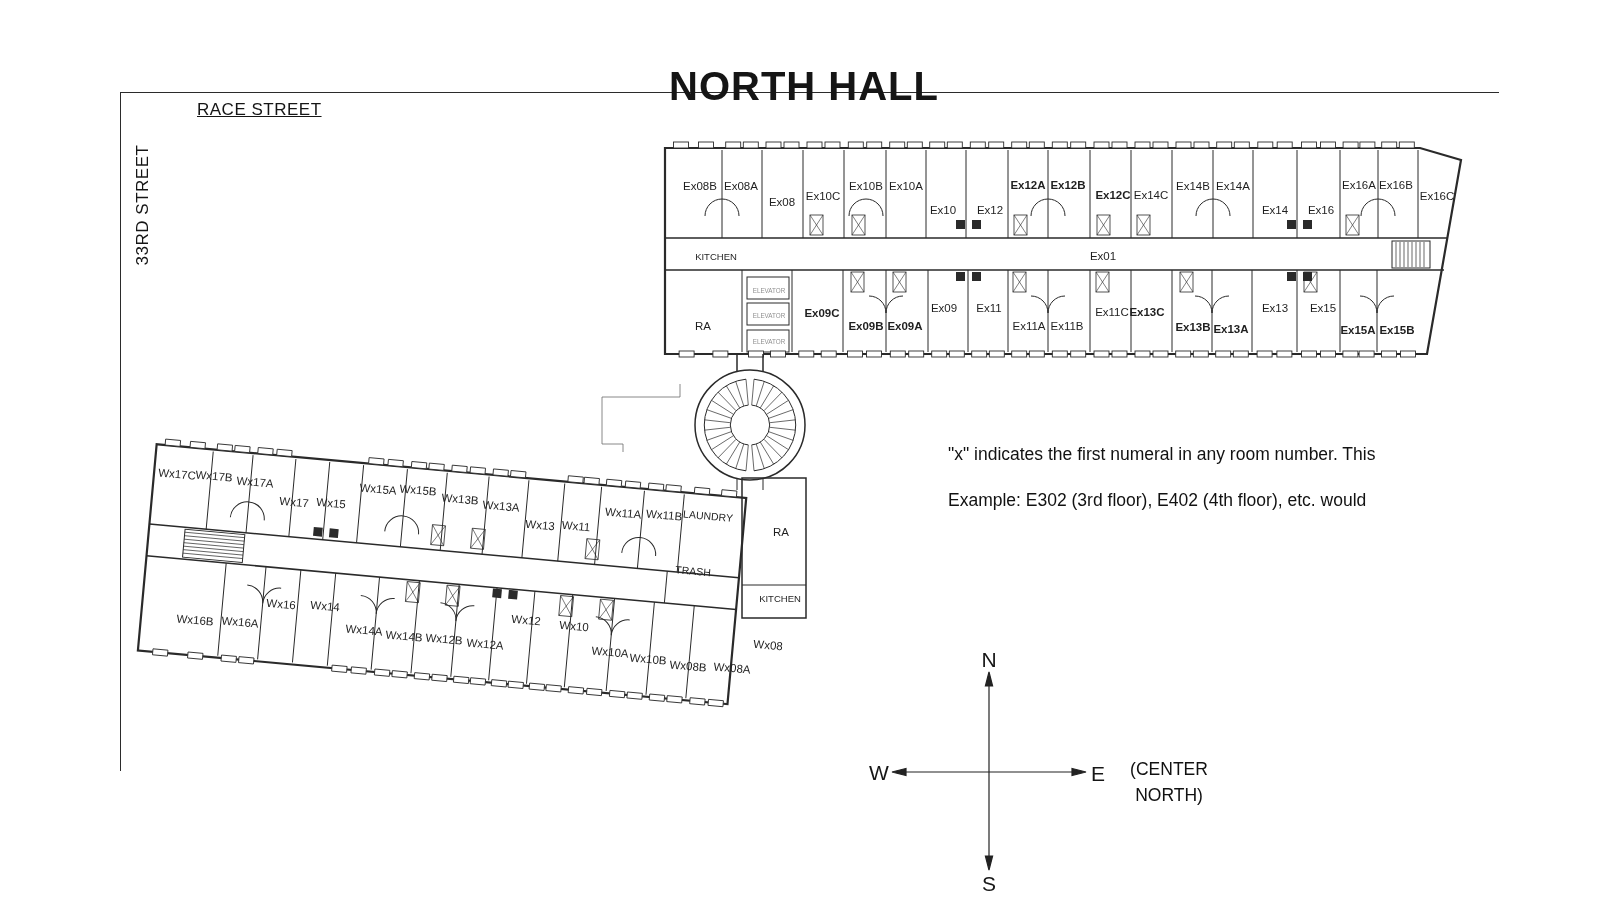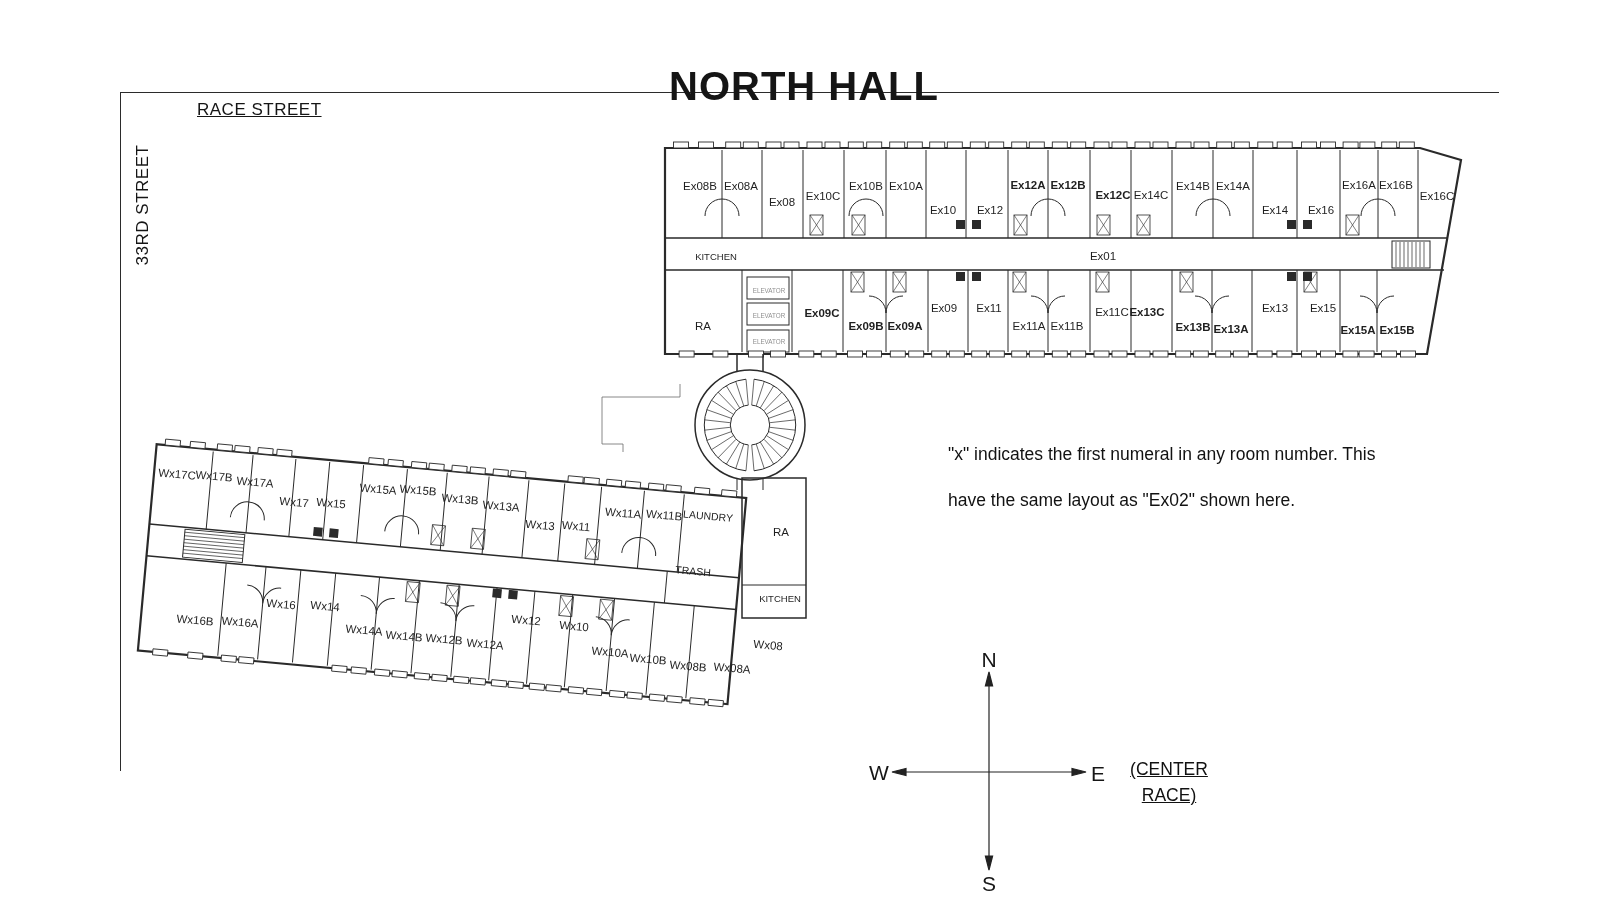--- a/index.html
+++ b/index.html
@@ -12,21 +12,21 @@
               transform:translateX(-50%);}
   .street{font-size:17px;color:#151515;letter-spacing:0.5px;}
   .street-v{transform:translate(-50%,-50%) rotate(-90deg);}
   .map-border{border-left:1px solid #2b2b2b;border-top:1px solid #2b2b2b;}
   .note{font-size:17.5px;line-height:22px;color:#121212;}
   .note .gap{height:24px;}
   .compass{position:absolute;left:860px;top:640px;width:380px;height:260px;}
   .compass svg{position:absolute;left:0;top:0;}
   .cdir{position:absolute;font-size:21px;color:#161616;transform:translate(-50%,-50%);}
   .cannot{position:absolute;left:256px;top:116px;width:106px;text-align:center;
-          font-size:17.5px;line-height:26px;white-space:normal;text-decoration:underline;}
+          font-size:17.5px;line-height:26px;white-space:normal;}
 </style>
 </head>
 <body>
 
 <div class="canvas">
 
   <svg id="plan" viewBox="0 0 1600 900">
     <g id="g-structure">
         <path d="M665,148 L1420,148 L1461,160 L1427,354 L665,354 Z" stroke="#2a2a2a" stroke-width="2.2" fill="none"></path>
         <path d="M665,238 H1448 M665,270 H1444" stroke="#2a2a2a" stroke-width="1.5" fill="none"></path>
@@ -358,36 +358,36 @@
 
   <div class="ovl map-border" style="left:120px;top:92px;width:1378px;height:678px;"></div>
 
   <div class="ovl page-title" style="left:804px;top:22px;margin-top:42px;">NORTH HALL</div>
   <div class="ovl street" style="left:197px;top:100px;text-decoration:underline;">RACE STREET</div>
   <div class="ovl street street-v" style="left:143px;top:205px;">33RD STREET</div>
 
   <div class="ovl note" style="left:948px;top:443px;">
     <div>"x" indicates the first numeral in any room number. This</div>
     <div class="gap"></div>
-    <div>have the same layout as "Ex02" shown here.</div>
+    <div>Example: E302 (3rd floor), E402 (4th floor), etc. would</div>
   </div>
 
   <div class="compass">
     <svg width="380" height="260" viewBox="0 0 380 260">
       <g stroke="#222" stroke-width="1.2" fill="#222">
         <line x1="129" y1="42" x2="129" y2="220"></line>
         <line x1="42" y1="132" x2="216" y2="132"></line>
         <polygon points="129,32 125.4,46 132.6,46"></polygon>
         <polygon points="129,230 125.4,216 132.6,216"></polygon>
         <polygon points="32,132 46,128.4 46,135.6"></polygon>
         <polygon points="226,132 212,128.4 212,135.6"></polygon>
       </g>
     </svg>
     <span class="cdir" style="left:129px;top:20px;">N</span>
     <span class="cdir" style="left:129px;top:244px;">S</span>
     <span class="cdir" style="left:19px;top:133px;">W</span>
     <span class="cdir" style="left:238px;top:134px;">E</span>
     <div class="cannot">
       <span>(CENTER</span><br>
-      <span>RACE)</span>
+      <span>NORTH)</span>
     </div>
   </div>
 </div>
 
 </body></html>

